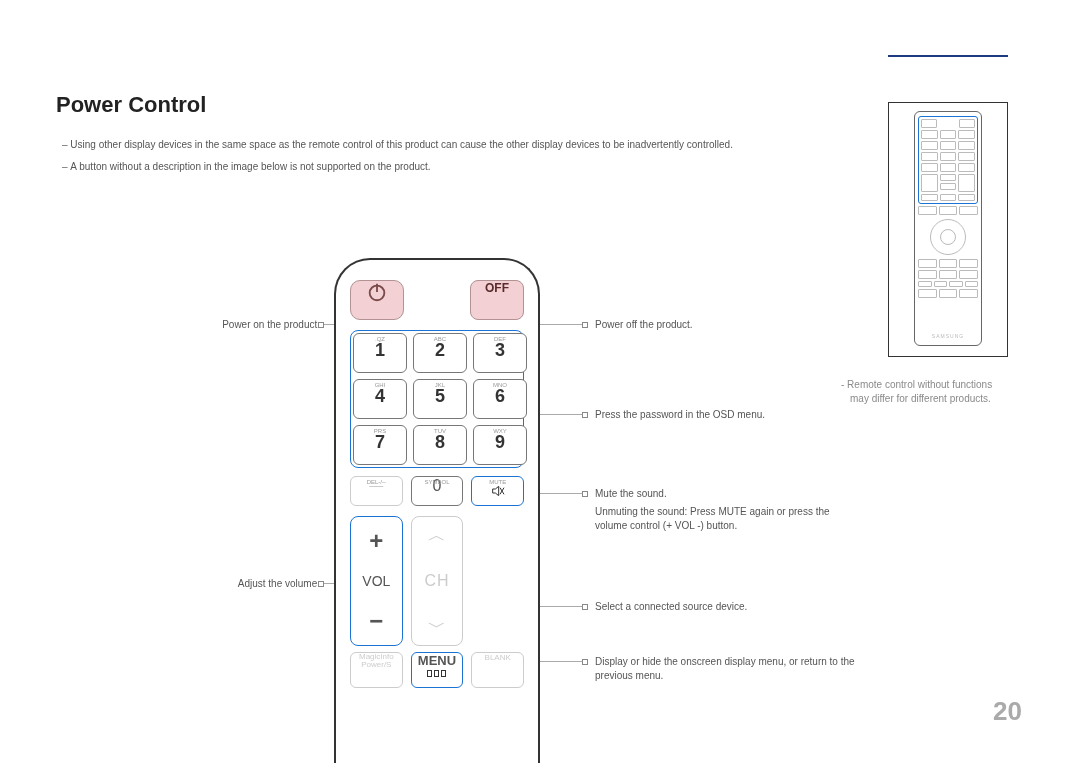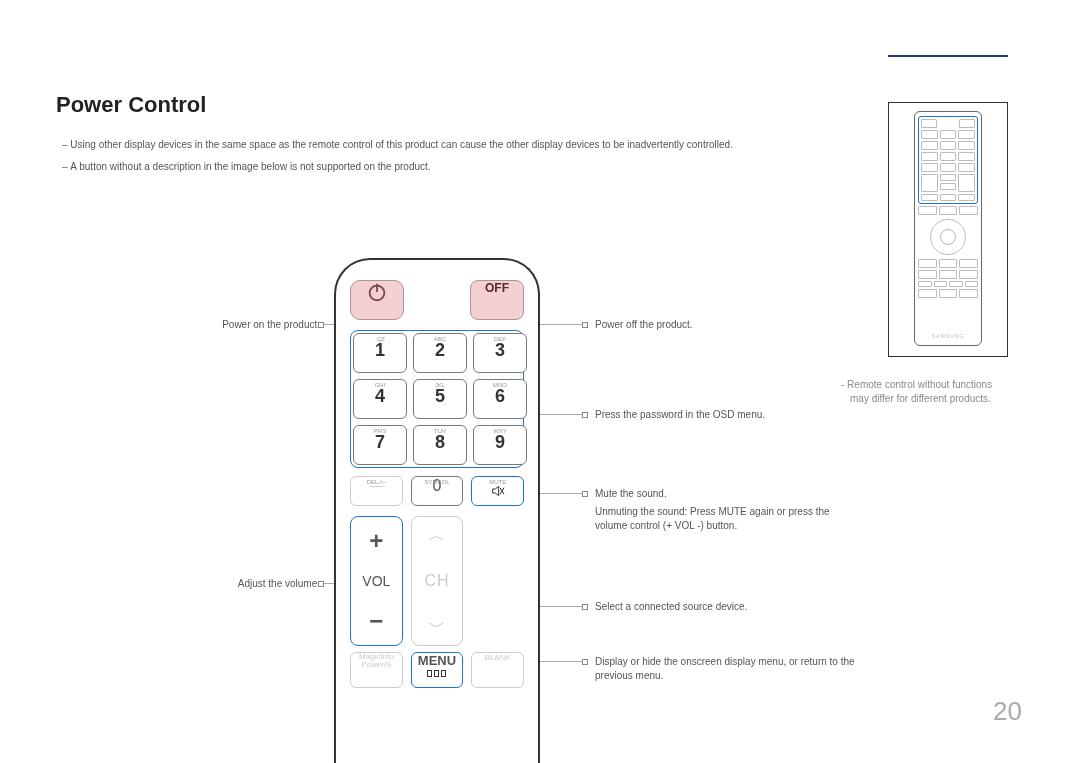--- a/index.html
+++ b/index.html
@@ -31,21 +31,21 @@
   }
   .note{
     position:absolute;left:56px;font-size:10px;color:var(--sub);
     width:720px;line-height:1.3;text-indent:-8px;padding-left:14px;
   }
   .note::before{content:"\2013\00a0";color:#666}
   .n1{top:138px}
   .n2{top:160px}
   .page-num{
     position:absolute;right:58px;bottom:36px;
-    font-size:26px;color:#aaa;font-weight:400;
+    font-size:26px;color:#aaa;font-weight:700;
   }
   
   .sidebar-fig{
     position:absolute;top:102px;right:72px;
     width:120px;border:1px solid #333;padding:8px 8px 8px 8px;
     height:255px;
   }
   .sidebar-fig .inner-highlight{
     border:1px solid var(--pick);padding:4px 3px;height:118px;
   }

